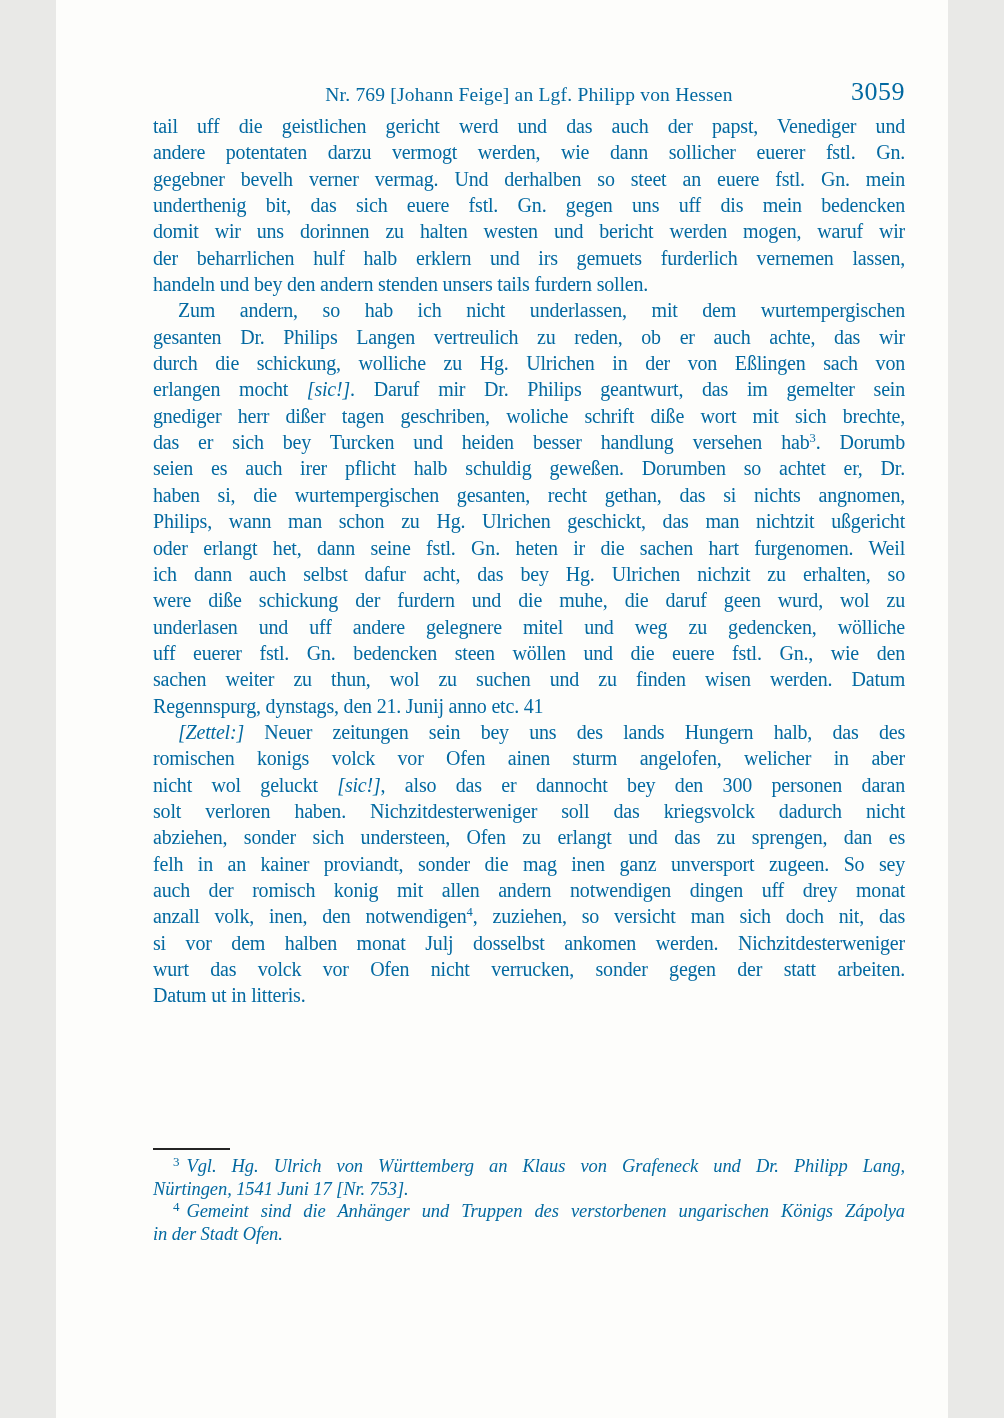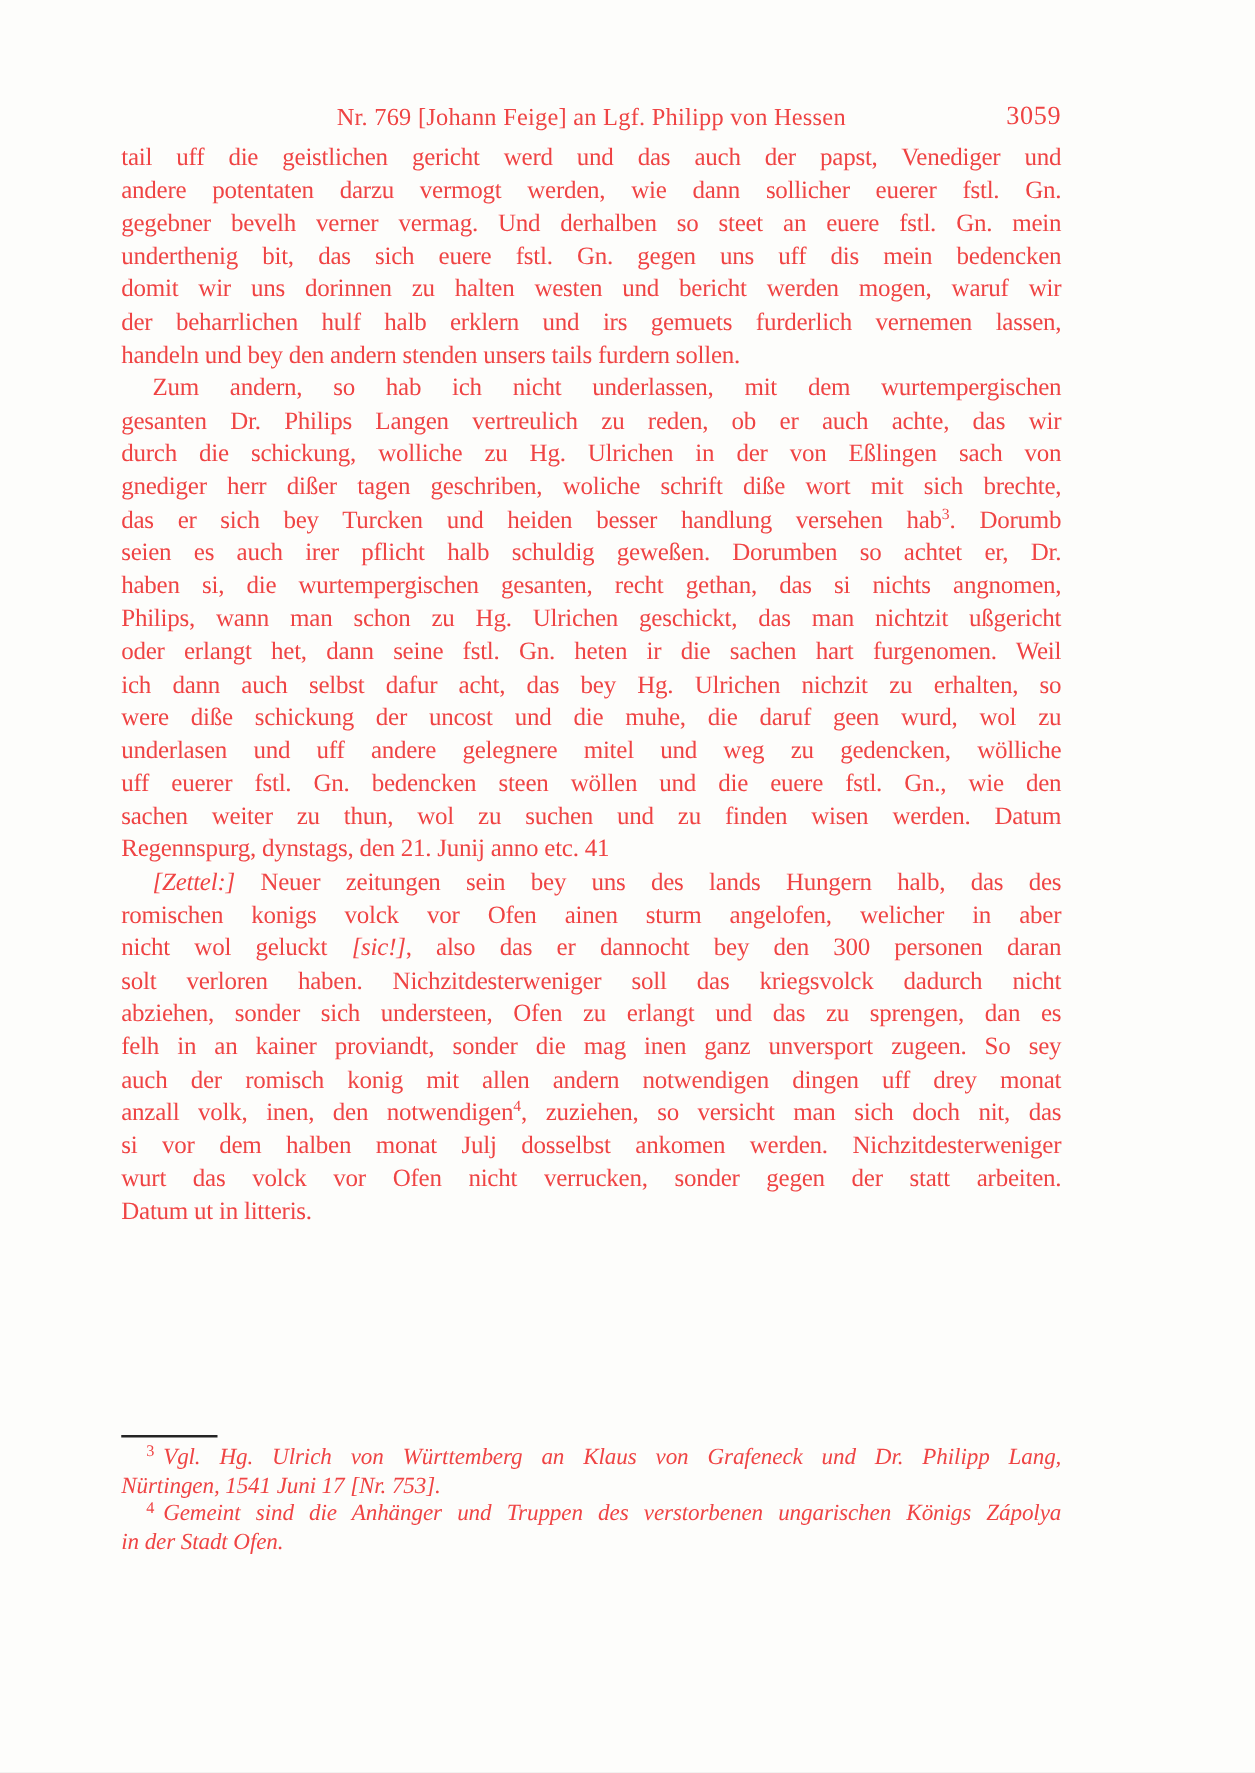--- a/index.html
+++ b/index.html
@@ -1,25 +1,25 @@
 <!DOCTYPE html>
 <html><head>
 <meta charset="utf-8">
 <style>
   html,body{margin:0;padding:0;background:#e9e9e7}
   .page{
-    position:relative;width:1004px;height:1418px;margin:0 auto;
-    background:#fdfdfb;color:#ef4444;
+    position:relative;width:892px;height:1418px;margin:0 auto;
+    background:#fdfdfb;color:#0369a1;
     font-family:"Liberation Serif","DejaVu Serif",serif;
     overflow:hidden;
   }
   
   .runhead{position:absolute;left:97px;top:83px;width:752px;height:26px;font-size:19.5px;line-height:24px}
   .runhead .title{display:block;text-align:center;letter-spacing:.2px}
-  .runhead .pagenum{position:absolute;right:0;top:-3px;font-size:21px;letter-spacing:.5px}
+  .runhead .pagenum{position:absolute;right:0;top:-3px;font-size:26px;letter-spacing:.5px}
   
   .bodytext{position:absolute;left:97px;top:113px;width:752px;font-size:20px;line-height:26.35px;letter-spacing:-.2px}
   .ln{text-align:justify;text-align-last:justify}
   .ln.end{text-align-last:left}
   .ln.ind{text-indent:25px}
   .it{font-style:italic}
   sup.ref{font-size:12.5px;line-height:0;vertical-align:baseline;position:relative;top:-7px;letter-spacing:0}
   
   .footnotes{position:absolute;left:97px;top:1148px;width:752px;font-size:18.5px;line-height:22.6px;letter-spacing:-.1px}
   .fnrule{width:77px;height:0;border-top:2px solid #242424;margin:0 0 5px 0}
@@ -46,28 +46,29 @@
       <div class="ln">underthenig bit, das sich euere fstl. Gn. gegen uns uff dis mein bedencken</div>
       <div class="ln">domit wir uns dorinnen zu halten westen und bericht werden mogen, waruf wir</div>
       <div class="ln">der beharrlichen hulf halb erklern und irs gemuets furderlich vernemen lassen,</div>
       <div class="ln end">handeln und bey den andern stenden unsers tails furdern sollen.</div>
     </div>
 
     <div>
       <div class="ln ind">Zum andern, so hab ich nicht underlassen, mit dem wurtempergischen</div>
       <div class="ln">gesanten Dr. Philips Langen vertreulich zu reden, ob er auch achte, das wir</div>
       <div class="ln">durch die schickung, wolliche zu Hg. Ulrichen in der von Eßlingen sach von</div>
+      <div class="ln"><span>erlangen mocht </span><span class="it">[sic!]</span><span>. Daruf mir Dr. Philips geantwurt, das im gemelter sein</span></div>
       <div class="ln">gnediger herr dißer tagen geschriben, woliche schrift diße wort mit sich brechte,</div>
       <div class="ln"><span>das er sich bey Turcken und heiden besser handlung versehen hab</span><sup class="ref">3</sup><span>. Dorumb</span></div>
       <div class="ln">seien es auch irer pflicht halb schuldig geweßen. Dorumben so achtet er, Dr.</div>
       <div class="ln">haben si, die wurtempergischen gesanten, recht gethan, das si nichts angnomen,</div>
       <div class="ln">Philips, wann man schon zu Hg. Ulrichen geschickt, das man nichtzit ußgericht</div>
       <div class="ln">oder erlangt het, dann seine fstl. Gn. heten ir die sachen hart furgenomen. Weil</div>
       <div class="ln">ich dann auch selbst dafur acht, das bey Hg. Ulrichen nichzit zu erhalten, so</div>
-      <div class="ln">were diße schickung der uncost und die muhe, die daruf geen wurd, wol zu</div>
+      <div class="ln">were diße schickung der furdern und die muhe, die daruf geen wurd, wol zu</div>
       <div class="ln">underlasen und uff andere gelegnere mitel und weg zu gedencken, wölliche</div>
       <div class="ln">uff euerer fstl. Gn. bedencken steen wöllen und die euere fstl. Gn., wie den</div>
       <div class="ln">sachen weiter zu thun, wol zu suchen und zu finden wisen werden. Datum</div>
       <div class="ln end">Regennspurg, dynstags, den 21. Junij anno etc. 41</div>
     </div>
 
     <div>
       <div class="ln ind"><span class="it">[Zettel:]</span><span> Neuer zeitungen sein bey uns des lands Hungern halb, das des</span></div>
       <div class="ln">romischen konigs volck vor Ofen ainen sturm angelofen, welicher in aber</div>
       <div class="ln"><span>nicht wol geluckt </span><span class="it">[sic!]</span><span>, also das er dannocht bey den 300 personen daran</span></div>

